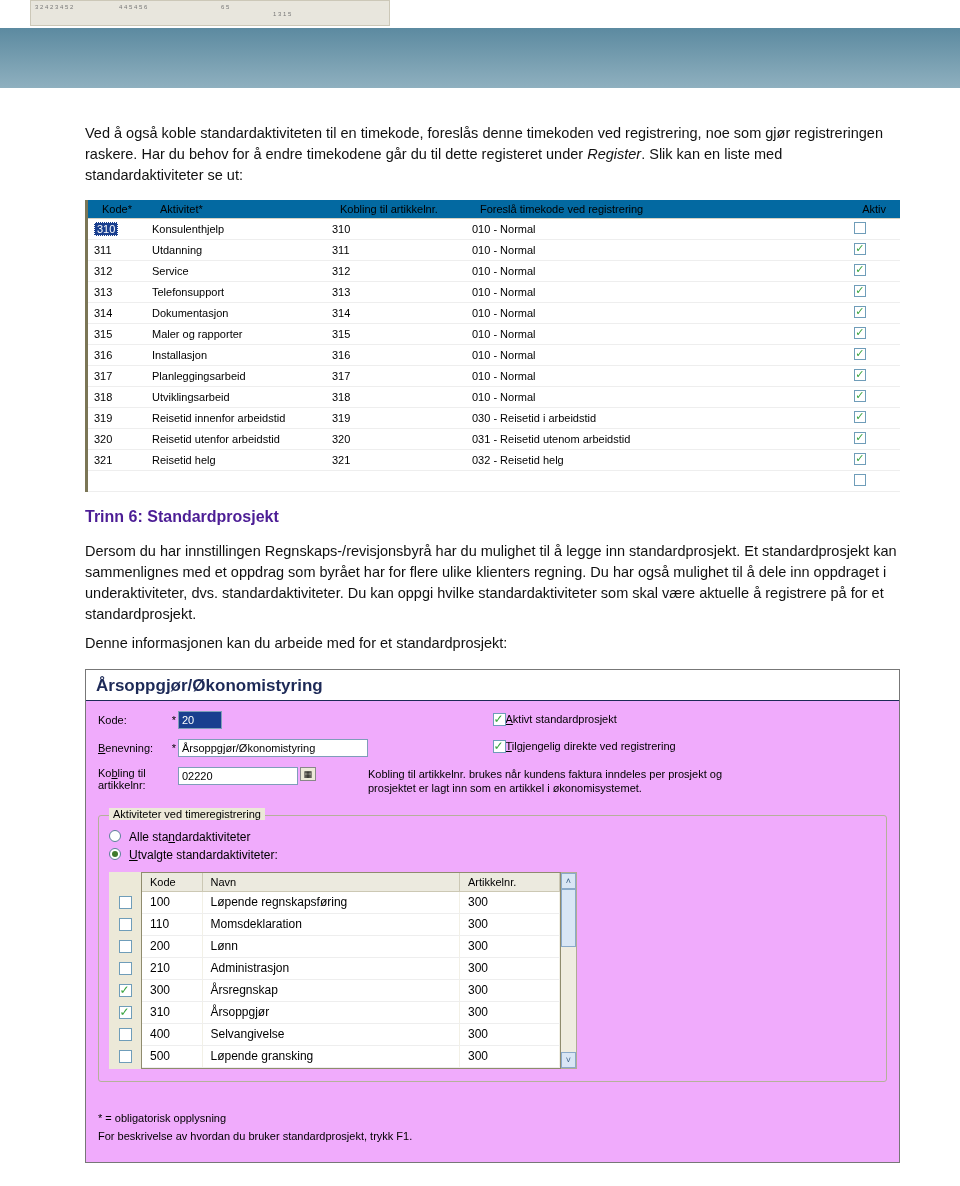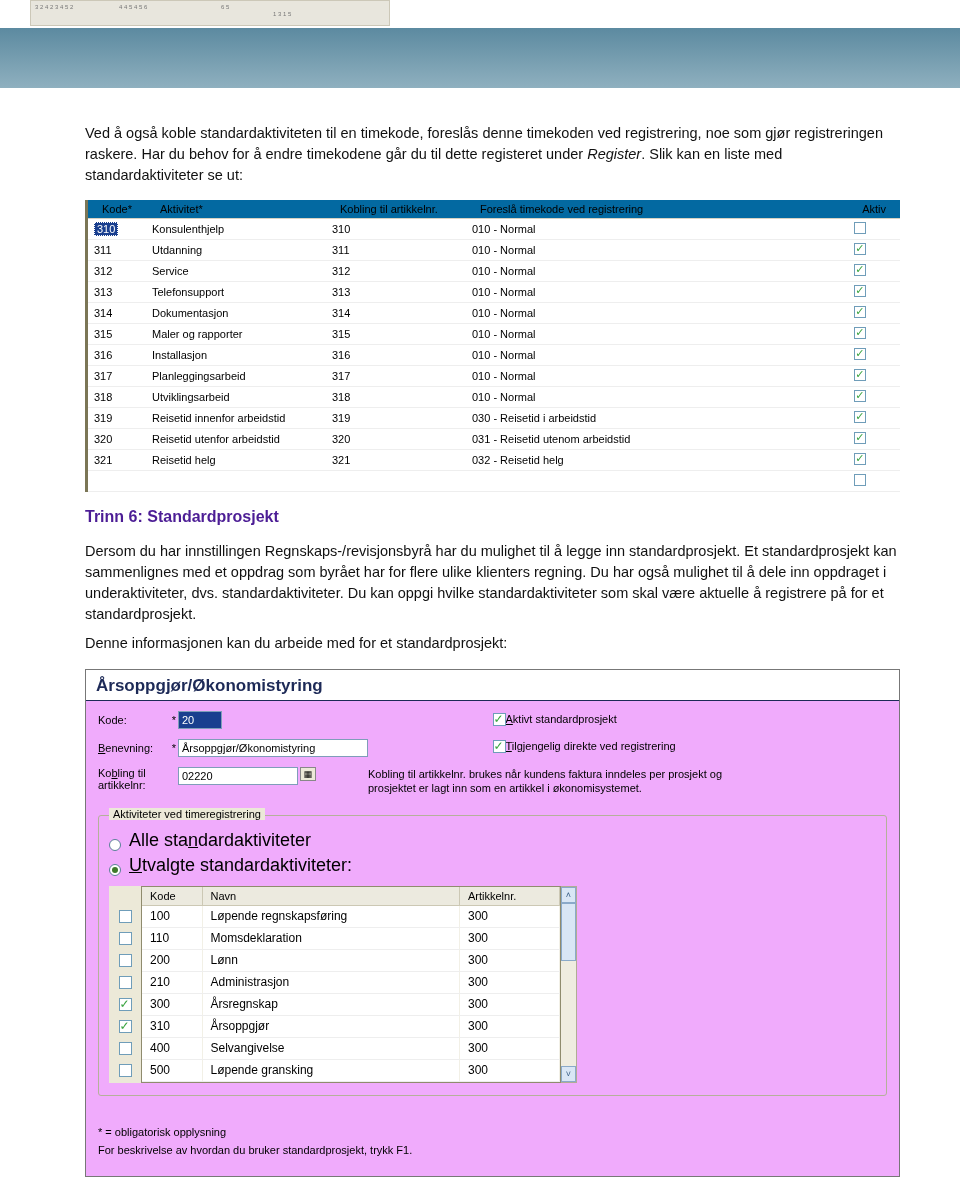--- a/index.html
+++ b/index.html
@@ -38,21 +38,21 @@
   .cb2 { width:13px; height:13px; border:1px solid #6f9db9; background:#fff; position:relative; flex:none; }
   .cb2.on::after { content:"✓"; position:absolute; top:-2px; left:0; font-size:12px; color:#39a33e; }
   .u { text-decoration: underline; }
 
   .note { margin-left: 160px; font-size: 11px; line-height: 1.3; }
   .note-wrap { display:flex; align-items:flex-start; }
 
   
   .gb { border: 1px solid #b5b19a; border-radius: 3px; margin-top: 14px; padding: 10px 10px 12px 10px; position: relative; }
   .gb-title { position: absolute; top: -8px; left: 10px; background: #ece9d8; padding: 0 4px; font-size: 11px; }
-  .radio-row { display:flex; align-items:flex-end; gap:8px; margin: 4px 0; font-size:18px; }
+  .radio-row { display:flex; align-items:flex-start; gap:8px; margin: 4px 0; font-size:12px; }
   .radio { width:12px; height:12px; border-radius:50%; border:1px solid #5a7f98; background:#fff; display:inline-flex; align-items:center; justify-content:center; }
   .radio.on::after { content:""; width:6px; height:6px; border-radius:50%; background:#3e7a2b; display:block; }
 
   
   .grid-wrap { display:flex; margin-top: 10px; }
   .grid-checks { width: 32px; background:#ece9d8; }
   .grid-checks .gc { height:22px; display:flex; align-items:center; justify-content:center; }
   .grid { border:1px solid #8f8b6e; background:#fff; width: 420px; }
   .grid th { background:#eceadf; text-align:left; font-weight:normal; font-size:11px; padding:3px 8px; border-bottom:1px solid #ccc8b4; border-right:1px solid #ccc8b4; }
   .grid td { font-size:12px; padding:3px 8px; height:22px; border-bottom:1px solid #eee; border-right:1px solid #f2f0e6; }

